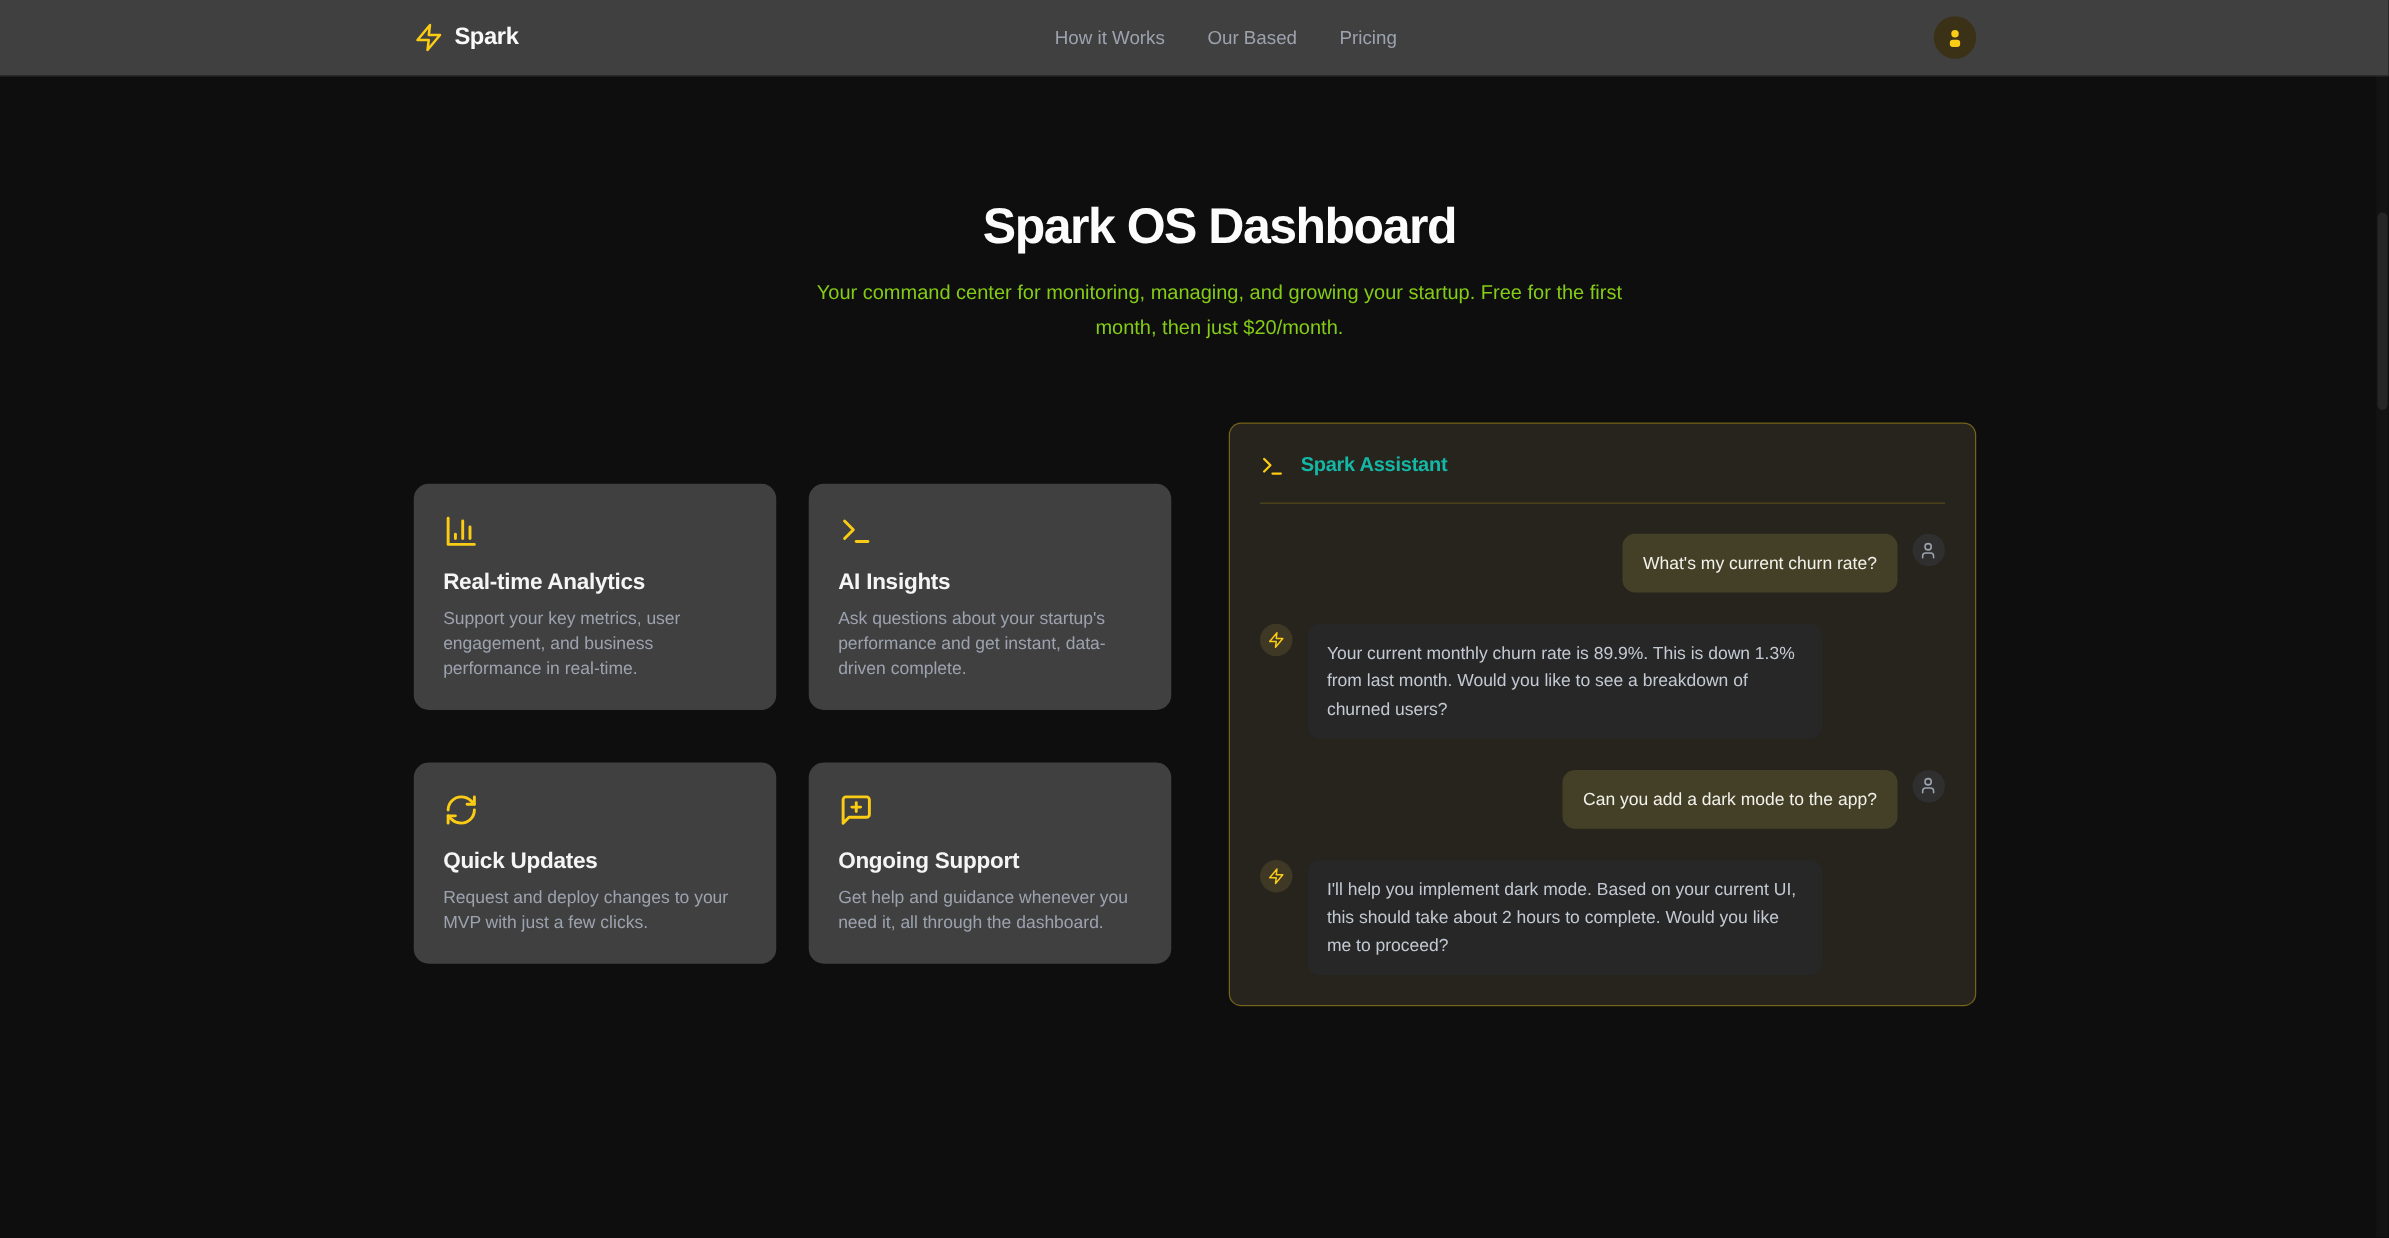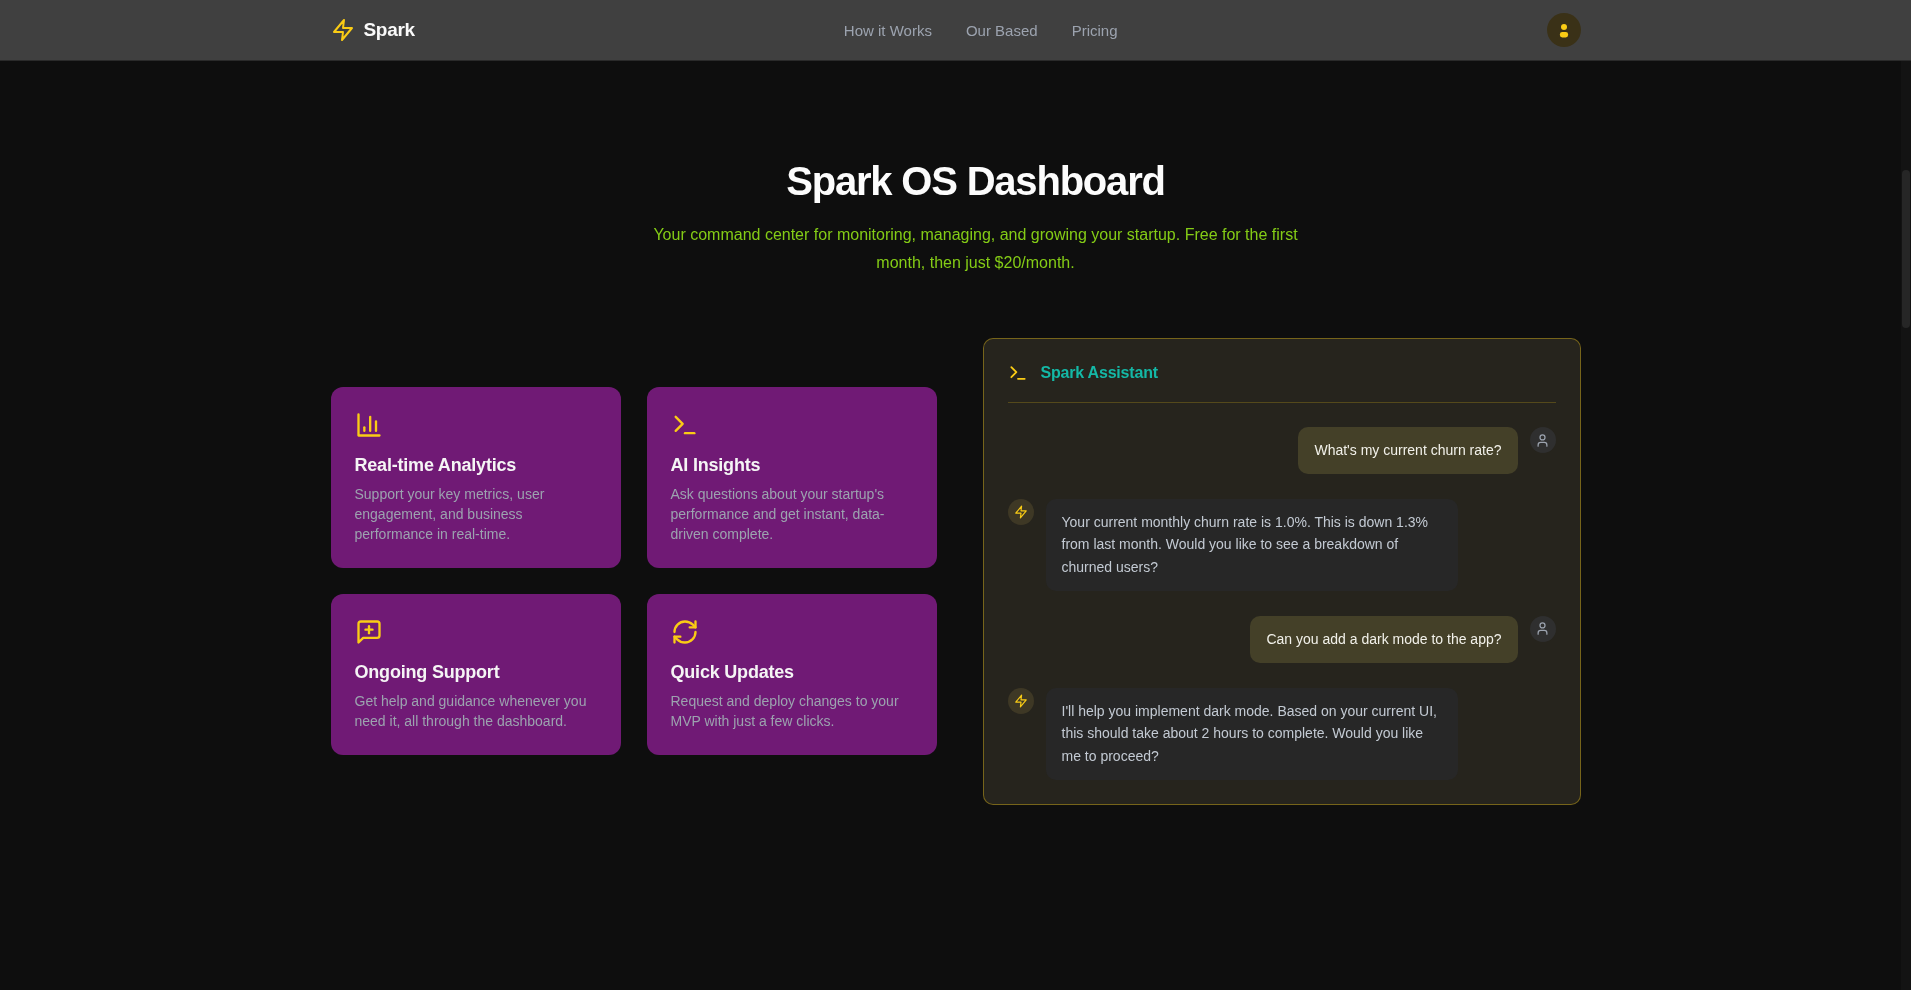--- a/index.html
+++ b/index.html
@@ -64,23 +64,24 @@
 
   
   .features {
     width: 606px;
     flex: none;
     display: grid;
     grid-template-columns: repeat(2, 290px);
     gap: 26px;
   }
   .card {
-    background: #701a75;
+    background: #404040;
     border-radius: 12px;
     padding: 24px;
+    margin-top: 16px;
   }
   .card .icon-wrap { height: 28px; }
   .card h3 { margin-top: 16px; font-size: 18px; font-weight: 700; color: #f5f5f5; letter-spacing: -0.2px; }
   .card p { margin-top: 8px; font-size: 14px; line-height: 20px; color: #9ca3af; }
 
   
   .panel {
     flex: 1;
     border: 1px solid rgba(250, 204, 21, 0.38);
     background: #26241d;
@@ -184,40 +185,40 @@
             <line x1="12" y1="19" x2="20" y2="19"></line>
           </svg>
       </div>
       <h3>AI Insights</h3>
       <p>Ask questions about your startup's performance and get instant, data-driven complete.</p>
     </div>
 
     <div class="card">
       <div class="icon-wrap">
         <svg width="28" height="28" viewBox="0 0 24 24" fill="none" stroke="#facc15" stroke-width="2" stroke-linecap="round" stroke-linejoin="round">
-            <path d="M21 15a2 2 0 0 1-2 2H7l-4 4V5a2 2 0 0 1 2-2h14a2 2 0 0 1 2 2z"></path>
-            <line x1="12" y1="7" x2="12" y2="13"></line>
-            <line x1="9" y1="10" x2="15" y2="10"></line>
-          </svg>
-      </div>
-      <h3>Ongoing Support</h3>
-      <p>Get help and guidance whenever you need it, all through the dashboard.</p>
-    </div>
-
-    <div class="card">
-      <div class="icon-wrap">
-        <svg width="28" height="28" viewBox="0 0 24 24" fill="none" stroke="#facc15" stroke-width="2" stroke-linecap="round" stroke-linejoin="round">
             <path d="M3 12a9 9 0 0 1 9-9 9.75 9.75 0 0 1 6.74 2.74L21 8"></path>
             <path d="M21 3v5h-5"></path>
             <path d="M21 12a9 9 0 0 1-9 9 9.75 9.75 0 0 1-6.74-2.74L3 16"></path>
             <path d="M8 16H3v5"></path>
           </svg>
       </div>
       <h3>Quick Updates</h3>
       <p>Request and deploy changes to your MVP with just a few clicks.</p>
+    </div>
+
+    <div class="card">
+      <div class="icon-wrap">
+        <svg width="28" height="28" viewBox="0 0 24 24" fill="none" stroke="#facc15" stroke-width="2" stroke-linecap="round" stroke-linejoin="round">
+            <path d="M21 15a2 2 0 0 1-2 2H7l-4 4V5a2 2 0 0 1 2-2h14a2 2 0 0 1 2 2z"></path>
+            <line x1="12" y1="7" x2="12" y2="13"></line>
+            <line x1="9" y1="10" x2="15" y2="10"></line>
+          </svg>
+      </div>
+      <h3>Ongoing Support</h3>
+      <p>Get help and guidance whenever you need it, all through the dashboard.</p>
     </div>
 
   </section>
 
   <section class="panel">
 
     <div class="panel-header">
       <span>
         <svg width="20" height="20" viewBox="0 0 24 24" fill="none" stroke="#facc15" stroke-width="2.2" stroke-linecap="round" stroke-linejoin="round">
             <polyline points="4 17 10 11 4 5"></polyline>
@@ -244,21 +245,21 @@
       </div>
 
       <div class="msg-row assistant">
         <div class="msg-avatar bot-a">
           <span>
             <svg width="14" height="14" viewBox="0 0 24 24" fill="none" stroke="#facc15" stroke-width="2" stroke-linecap="round" stroke-linejoin="round">
                 <path d="M13 2 3 14h9l-1 8 10-12h-9l1-8Z"></path>
               </svg>
           </span>
         </div>
-        <div class="bubble">Your current monthly churn rate is 1.0%. This is down 1.3% from last month. Would you like to see a breakdown of churned users?</div>
+        <div class="bubble">Your current monthly churn rate is 89.9%. This is down 1.3% from last month. Would you like to see a breakdown of churned users?</div>
       </div>
 
       <div class="msg-row user">
         <div class="bubble">Can you add a dark mode to the app?</div>
         <div class="msg-avatar user-a">
           <span>
             <svg width="15" height="15" viewBox="0 0 24 24" fill="none" stroke="#9ca3af" stroke-width="2" stroke-linecap="round" stroke-linejoin="round">
                 <path d="M19 21v-2a4 4 0 0 0-4-4H9a4 4 0 0 0-4 4v2"></path>
                 <circle cx="12" cy="7" r="4"></circle>
               </svg>

